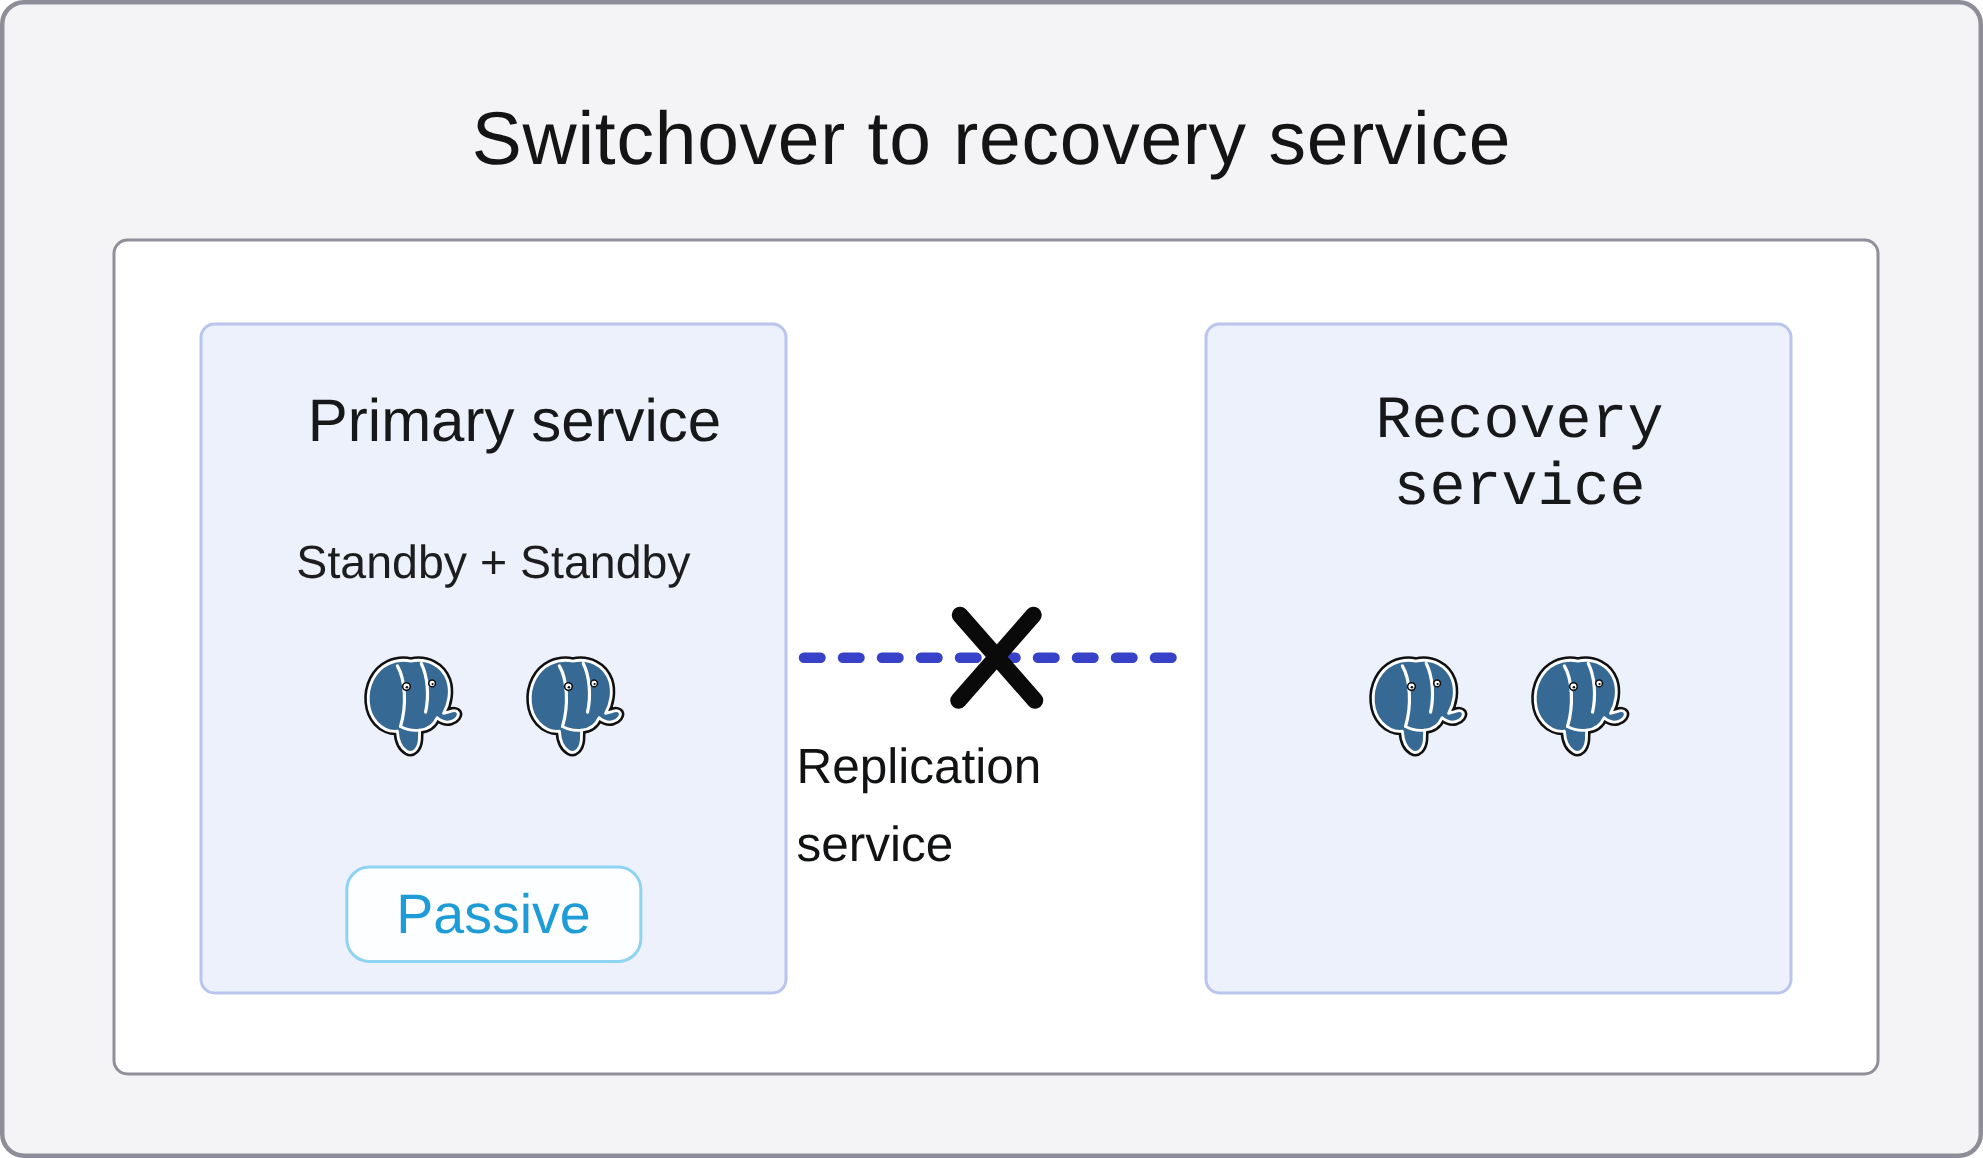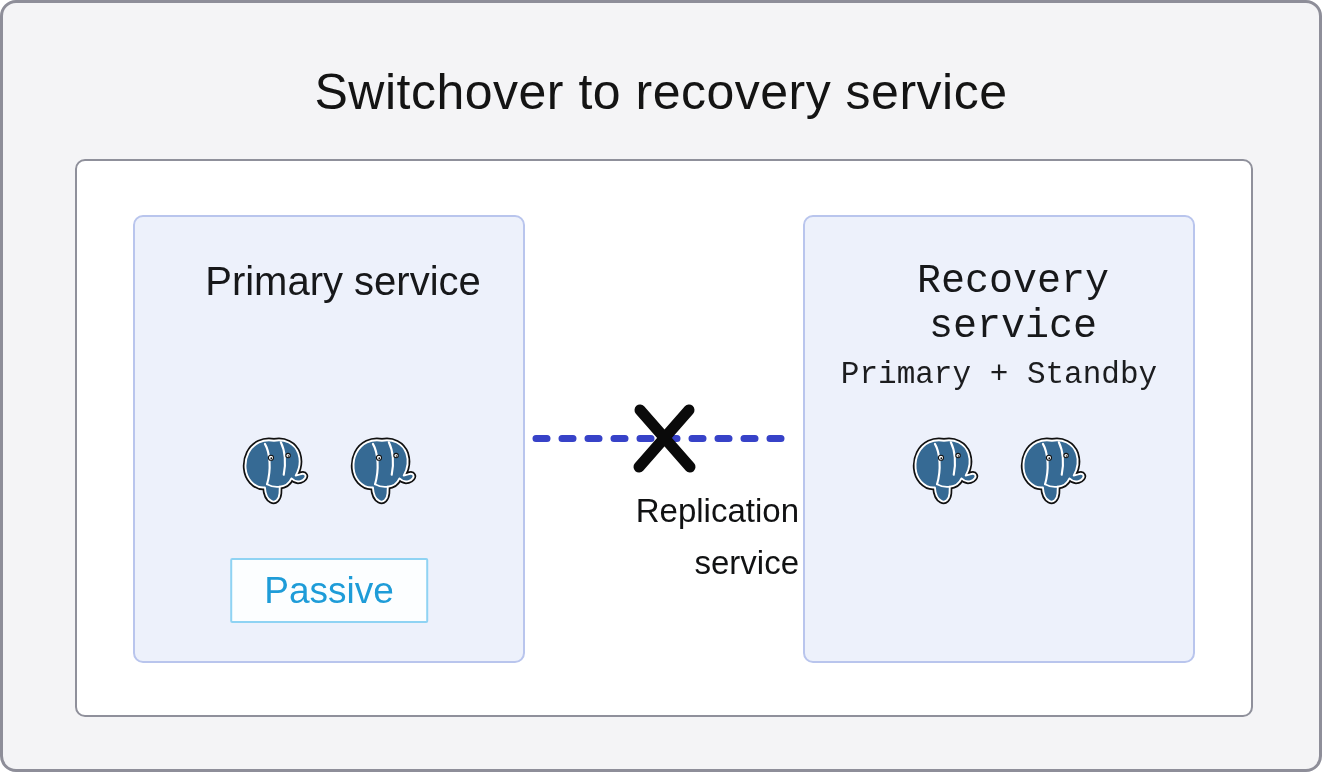--- a/index.html
+++ b/index.html
@@ -44,26 +44,26 @@
   .card-sub{
     position:absolute;top:140px;left:0;width:100%;
     text-align:center;font-size:31px;font-weight:400;color:#1c1d1f;
   }
   .icons-row{
     position:absolute;top:218px;left:0;width:100%;
     display:flex;justify-content:center;gap:40px;
   }
   .pg-icon{width:68px;height:72px;display:block;}
   .badge{
-    position:absolute;top:341px;left:50%;
+    position:absolute;top:360px;left:50%;
     transform:translateX(-50%);
     height:65px;
     display:flex;align-items:center;
     padding:0 32px;
-    border-radius:2px;
+    border-radius:16px;
     font-size:37px;font-weight:400;
     white-space:nowrap;
   }
   .badge-passive{
     color:#1e9cd8;
     border:2px solid #8fd3f3;
     background:#fcfeff;
   }
   .badge-active{
     color:#2eb42e;
@@ -73,21 +73,21 @@
   .replication-line{
     position:absolute;left:528px;top:429px;
     width:268px;height:13px;
   }
   .x-cross{
     position:absolute;left:624px;top:399px;
     width:75px;height:73px;
   }
   .replication-label{
     position:absolute;left:528px;top:482px;width:268px;
-    text-align:right;
+    text-align:left;
     font-size:33px;line-height:52px;color:#111213;
   }
   .hidden-defs{position:absolute;width:0;height:0;overflow:hidden;}
 </style>
 </head>
 <body>
 
 <svg class="hidden-defs" aria-hidden="true">
   <defs>
     <g id="pg-elephant">
@@ -111,34 +111,34 @@
 </svg>
 
 <div class="stage">
 
   <div class="diagram-title">Switchover to recovery service</div>
 
   <div class="panel"></div>
 
   <div class="card left">
     <div class="card-title">Primary service</div>
+    <div class="card-sub">Standby + Standby</div>
     <div class="icons-row">
       <svg class="pg-icon" viewBox="0 0 64 64">
           <use href="#pg-elephant"></use>
         </svg>
       <svg class="pg-icon" viewBox="0 0 64 64">
           <use href="#pg-elephant"></use>
         </svg>
     </div>
     <div class="badge badge-passive">Passive</div>
   </div>
 
   <div class="card right">
     <div class="card-title">Recovery service</div>
-    <div class="card-sub">Primary + Standby</div>
     <div class="icons-row">
       <svg class="pg-icon" viewBox="0 0 64 64">
           <use href="#pg-elephant"></use>
         </svg>
       <svg class="pg-icon" viewBox="0 0 64 64">
           <use href="#pg-elephant"></use>
         </svg>
     </div>
   </div>
 

